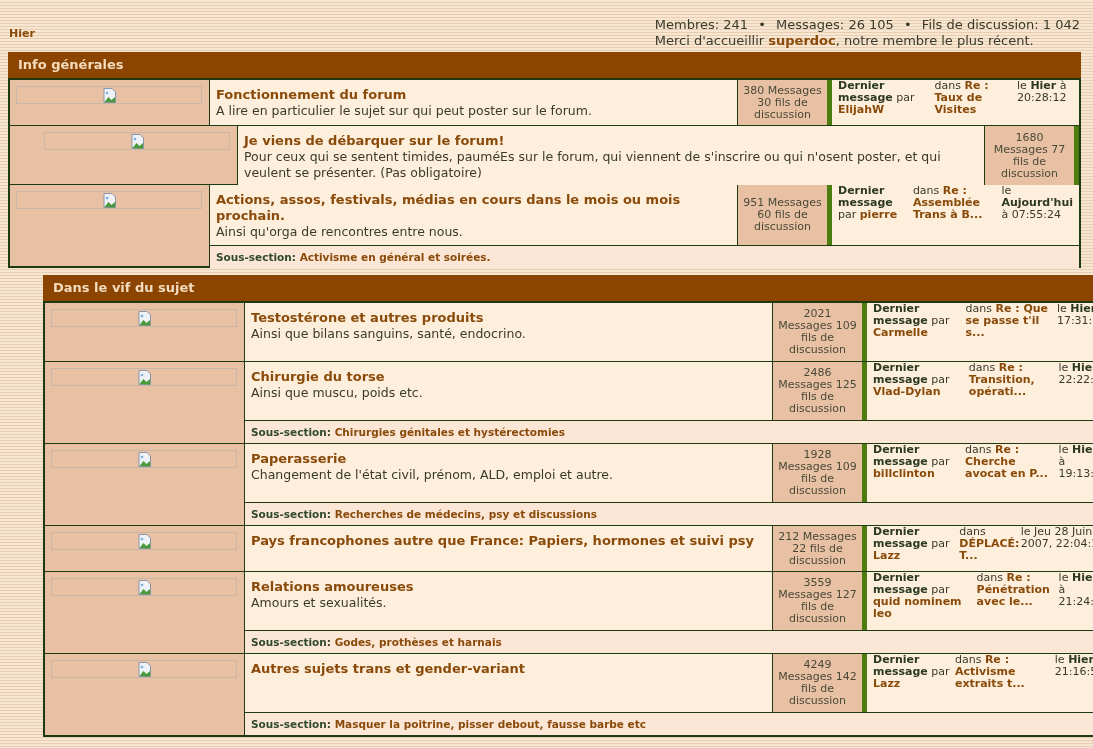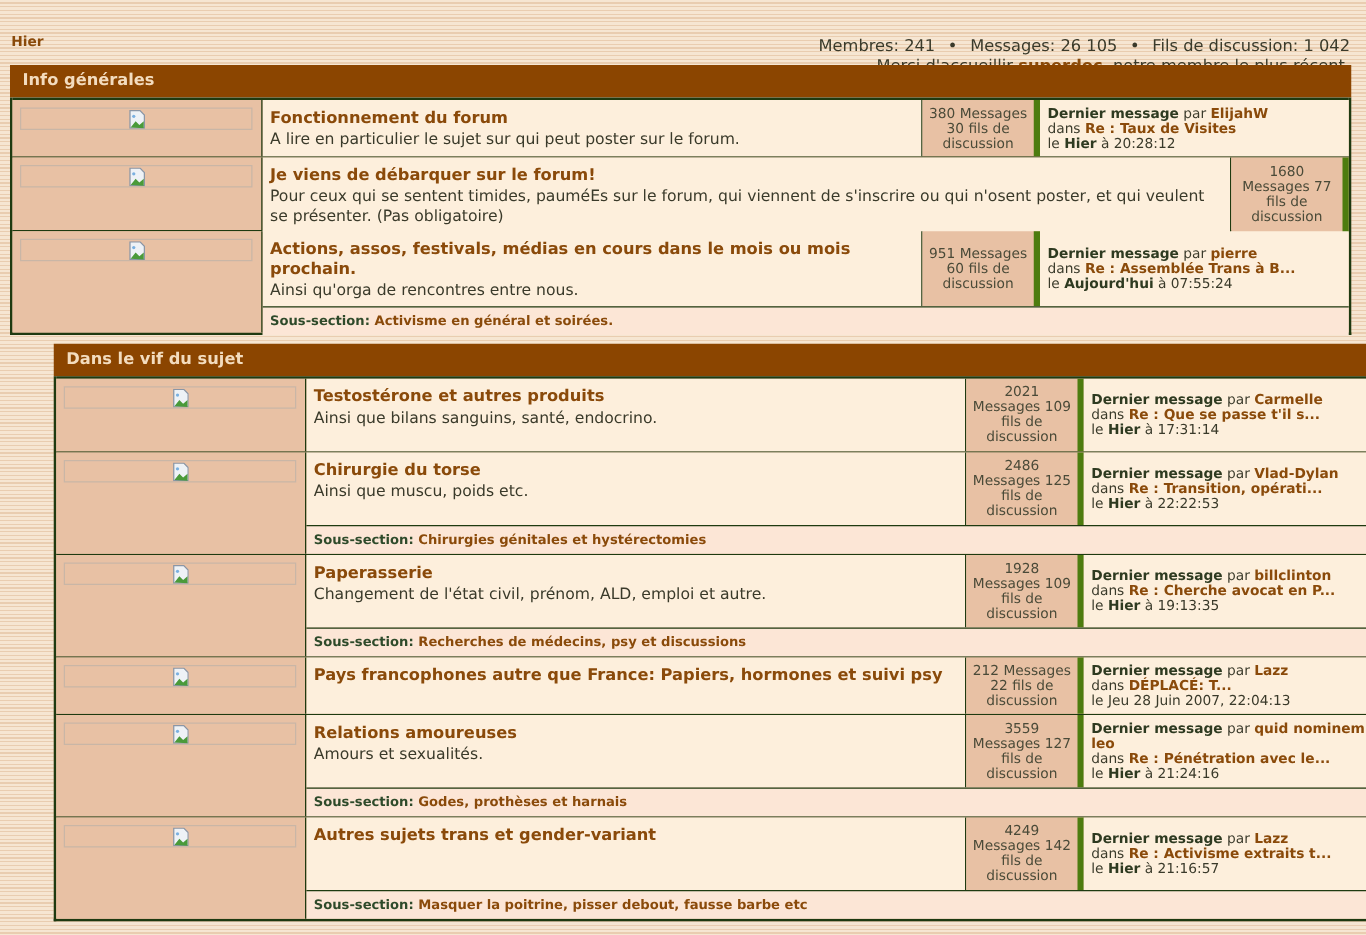--- a/index.html
+++ b/index.html
@@ -10,21 +10,21 @@
     font-family: "DejaVu Sans", sans-serif;
     color: #3a3a2a;
     position: relative;
   }
   .topbar { position: absolute; left: 0; top: 0; width: 1093px; height: 52px; }
   .breadcrumb {
     position: absolute; left: 9px; top: 27px;
     font-family: "DejaVu Sans", sans-serif; font-size: 11px; font-weight: bold; color: #8a4a0a;
   }
   .stats {
-    position: absolute; right: 13px; top: 30px; text-align: right;
+    position: absolute; right: 13px; top: 17px; text-align: left;
     font-size: 13px; line-height: 16px; color: #3a3a2a;
   }
   .stats b { color: #8a4a0a; }
   .stats .dot { padding: 0 6px; }
 
   .category { position: absolute; left: 8px; width: 1073px; }
   .cat-header {
     background: #8b4500; color: #f3dcbe; height: 26px; line-height: 26px;
     font-size: 13px; font-weight: bold; padding-left: 10px;
   }
@@ -53,21 +53,21 @@
   .forum-title { font-size: 13px; font-weight: bold; color: #8a4a0a; line-height: 16px; }
   .forum-desc { font-size: 12.5px; color: #3a3a2a; line-height: 16px; }
   .count-col {
     width: 94px; flex: none; background: #e8c1a4; border-right: 5px solid #4d7c0f;
     font-size: 11px; line-height: 12px; color: #4a4a38; text-align: center;
     display: flex; align-items: center; justify-content: center; padding: 4px 2px; box-sizing: border-box;
   }
   .last-col {
     width: 235px; flex: none; background: #fdefdc; padding: 0 6px;
     font-size: 11px; line-height: 12px; color: #3a3a2a;
-    display: flex; flex-direction: column; justify-content: center;
+    display: flex; justify-content: center;
   }
   .last-col b.lbl { color: #2e3a20; }
   .last-col b.lnk { color: #8a4a0a; }
   .sub-line {
     border-top: 1px solid #1e3a10; background: #fce6d6; height: 22px; line-height: 22px;
     padding-left: 6px; font-size: 10.5px; font-weight: bold; color: #2e4a2a;
   }
   .sub-line .sub-link { color: #8a4a0a; }
 </style>
 </head>
@@ -116,21 +116,21 @@
           <div class="count-col">380 Messages 30 fils de discussion</div>
           <div class="last-col">
             <div><b class="lbl">Dernier message</b> <span>par</span> <b class="lnk">ElijahW</b></div>
             <div><span>dans</span> <b class="lnk">Re : Taux de Visites</b></div>
             <div><span>le</span> <b class="lbl">Hier</b> <span>à</span> <span>20:28:12</span></div>
           </div>
         </div>
       </div>
     </div>
 
-    <div class="row" style="height:58px;">
+    <div class="row" style="height:58px;padding-left:28px;">
       <div class="icon-col">
         <div class="icon-box">
           <svg class="broken-img" viewBox="0 0 13 15">
               <path d="M1 0.5h8l3.5 3.5v10.5h-11.5z" fill="#eef2f6" stroke="#8a96a6"></path>
               <path d="M1.5 14l4-5 3 3 3.5-3v5.5z" fill="#4a9a3a"></path>
               <circle cx="4" cy="5" r="1.3" fill="#7ab0e0"></circle>
             </svg>
         </div>
       </div>
       <div class="right-col">

